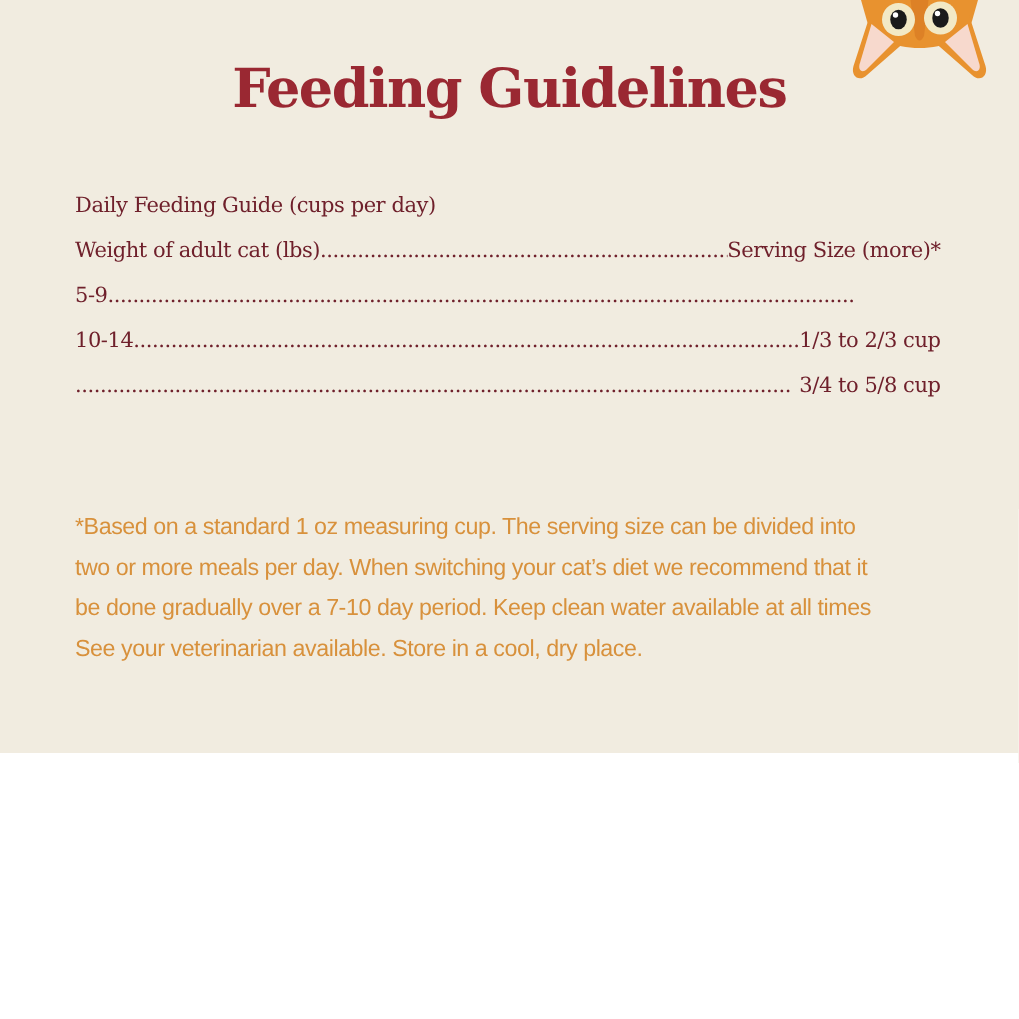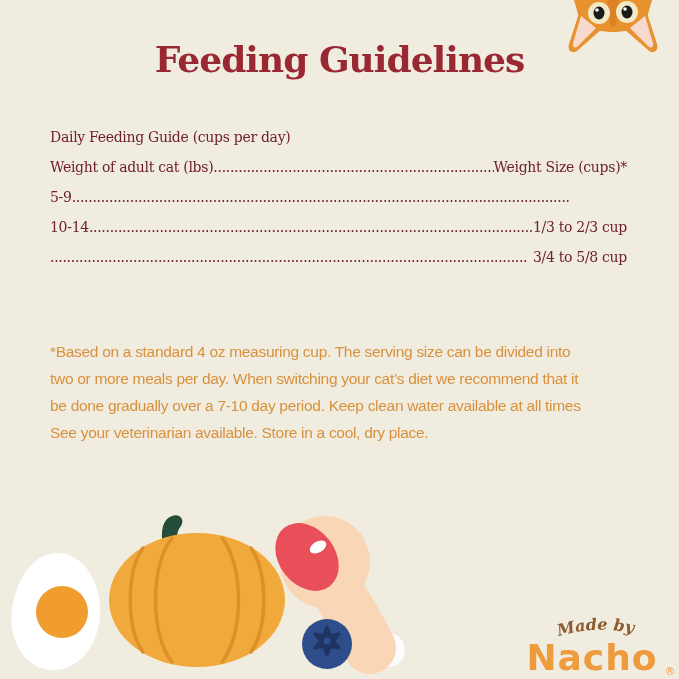--- a/index.html
+++ b/index.html
@@ -1,18 +1,18 @@
 <!DOCTYPE html>
 <html><head>
 <meta charset="utf-8">
 <style>
   html,body{margin:0;padding:0;}
   .canvas{
     position:relative;
-    width:679px;height:679px;
+    width:679px;height:502px;
     background:#f1ece0;
     overflow:hidden;
     font-family:"DejaVu Serif", serif;
   }
   .title{
     position:absolute;
     top:38px;left:0;width:679px;
     margin:0;
     text-align:center;
     font-size:36px;
@@ -70,39 +70,39 @@
     <circle cx="59" cy="9" r="1.8" fill="#ffffff"></circle>
   </svg>
 
   <h1 class="title">Feeding Guidelines</h1>
 
   <div class="table">
     <div class="t-heading">Daily Feeding Guide (cups per day)</div>
     <div class="t-row">
       <span>Weight of adult cat (lbs)</span>
       <span class="leader">........................................................................................................................</span>
-      <span>Weight Size (cups)*</span>
+      <span>Serving Size (more)*</span>
     </div>
     <div class="t-row">
       <span>5-9</span>
       <span class="leader">........................................................................................................................</span>
     </div>
     <div class="t-row">
       <span>10-14</span>
       <span class="leader">........................................................................................................................</span>
       <span class="val">1/3 to 2/3 cup</span>
     </div>
     <div class="t-row">
       <span class="leader">........................................................................................................................</span>
       <span class="val pad">3/4 to 5/8 cup</span>
     </div>
   </div>
 
   <div class="footnote">
-    <div>*Based on a standard 4 oz measuring cup. The serving size can be divided into</div>
+    <div>*Based on a standard 1 oz measuring cup. The serving size can be divided into</div>
     <div>two or more meals per day. When switching your cat’s diet we recommend that it</div>
     <div>be done gradually over a 7-10 day period. Keep clean water available at all times</div>
     <div>See your veterinarian available. Store in a cool, dry place.</div>
   </div>
 
   <svg class="foods" viewBox="0 0 410 179" aria-hidden="true">
 
     <g>
       <path d="M60,53 C85,55 102,85 100,115 C98,150 75,172 50,170 C25,168 8,140 12,110 C16,78 35,51 60,53 Z" fill="#ffffff"></path>
       <circle cx="62" cy="112" r="26" fill="#f09c2e"></circle>

